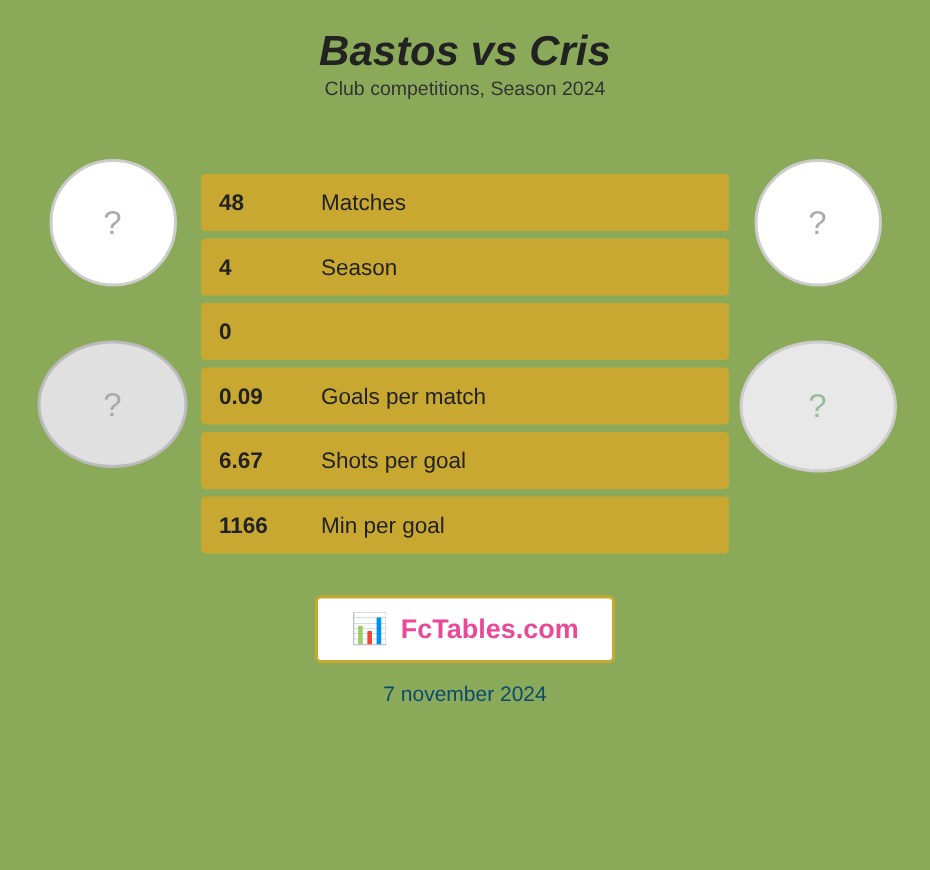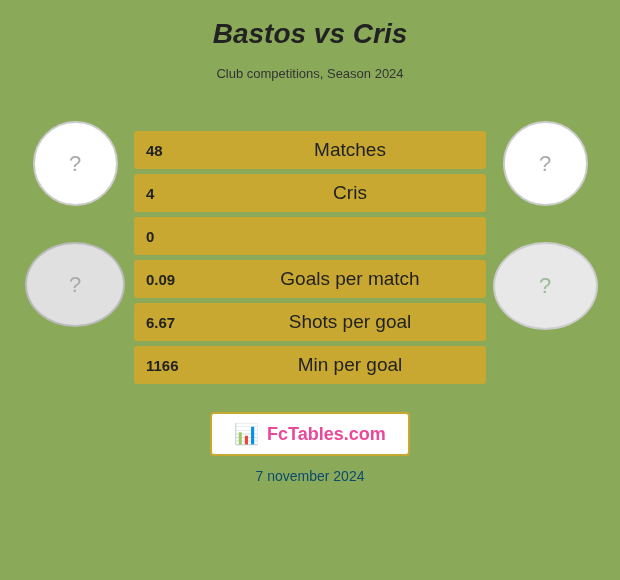--- a/index.html
+++ b/index.html
@@ -20,21 +20,21 @@
       display: flex;
       flex-direction: column;
       align-items: center;
       padding: 18px 20px 10px;
     }
 
     .title {
       font-size: 28px;
       font-weight: bold;
       color: #222;
-      margin-bottom: 16px;
+      margin-bottom: 1px;
       font-style: italic;
     }
 
     .subtitle {
       font-size: 13px;
       color: #333;
       margin-bottom: 36px;
     }
 
     .main-content {
@@ -89,22 +89,22 @@
       width: 80px;
       padding-left: 12px;
       font-size: 15px;
       font-weight: bold;
       color: #222;
       flex-shrink: 0;
     }
 
     .stat-label {
       flex: 1;
-      text-align: center;
-      font-size: 19px;
+      text-align: left;
+      font-size: 15px;
       color: #222;
       font-weight: normal;
     }
 
     .brand-box {
       margin-top: 14px;
       background-color: #fff;
       border: 2px solid #c8a830;
       border-radius: 4px;
       padding: 8px 22px;
@@ -206,21 +206,21 @@
     </div>
 
     <div class="stats-column">
 
     <div class="stat-row">
           <div class="stat-value">48</div>
           <div class="stat-label">Matches</div>
         </div>
         <div class="stat-row">
           <div class="stat-value">4</div>
-          <div class="stat-label">Cris</div>
+          <div class="stat-label">Season</div>
         </div>
         <div class="stat-row">
           <div class="stat-value">0</div>
         </div>
         <div class="stat-row">
           <div class="stat-value">0.09</div>
           <div class="stat-label">Goals per match</div>
         </div>
         <div class="stat-row">
           <div class="stat-value">6.67</div>

